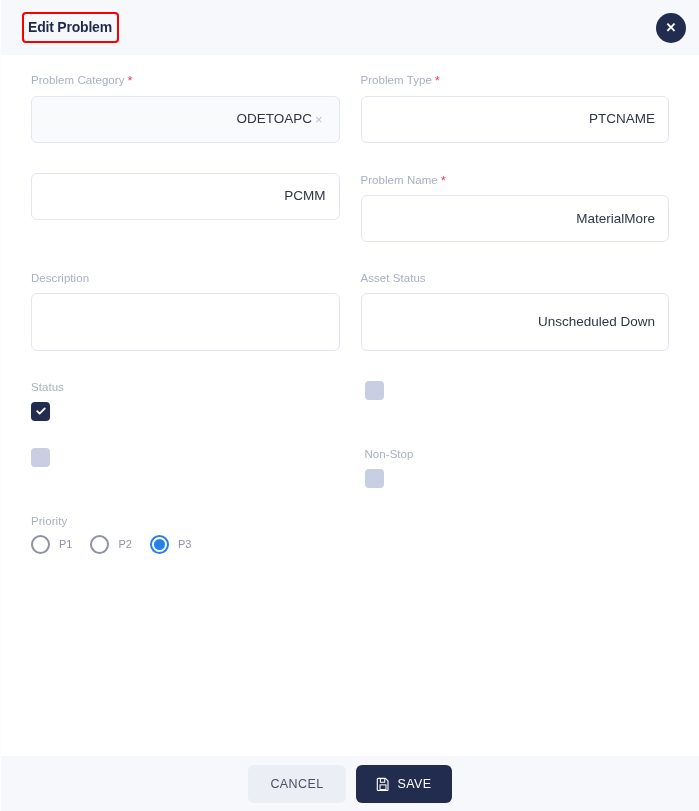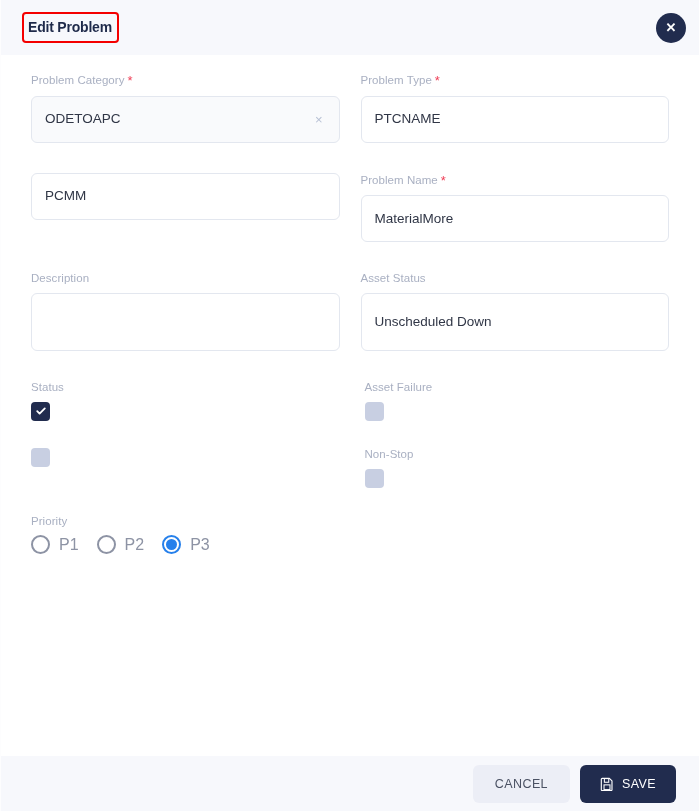--- a/index.html
+++ b/index.html
@@ -109,20 +109,21 @@
     height: 47px;
     border: 1px solid #e3e7ef;
     border-radius: 6px;
     background: #ffffff;
     display: flex;
     align-items: center;
     padding: 0 13px;
     font-size: 13.5px;
     color: #303646;
     position: relative;
+    text-align: right;
   }
   .input-box.tinted { background: #f9fafc; }
   .input-box .val { flex: 1; line-height: 1; }
   .clear-x {
     color: #b7c0d4;
     font-size: 13px;
     line-height: 1;
     cursor: pointer;
     padding: 2px 3px;
     user-select: none;
@@ -182,34 +183,34 @@
   }
   .radio .dot {
     width: 11px;
     height: 11px;
     border-radius: 50%;
     background: #2680eb;
     display: none;
   }
   .radio.on .dot { display: block; }
   .radio-label {
-    font-size: 16px;
+    font-size: 11px;
     color: #8d93a4;
     margin-left: 9px;
     line-height: 1;
   }
 
   
   .dialog-footer {
     height: 55px;
     min-height: 55px;
     background: #f7f8fc;
     display: flex;
     align-items: center;
-    justify-content: flex-end;
+    justify-content: center;
     gap: 10px;
     padding: 0 23px;
   }
   .btn {
     height: 38px;
     border-radius: 6px;
     border: none;
     font-size: 12.5px;
     letter-spacing: 0.4px;
     font-family: "Liberation Sans", sans-serif;
@@ -311,21 +312,20 @@
     <div class="check-grid">
       <div class="field">
         <label class="field-label">Status</label>
         <div class="chk checked">
           <svg width="12" height="12" viewBox="0 0 12 12">
             <path d="M2.2 6.2 L4.6 8.6 L9.8 3.4" fill="none" stroke="#ffffff" stroke-width="1.8" stroke-linecap="round" stroke-linejoin="round"></path>
           </svg>
         </div>
       </div>
       <div class="field">
-        <label class="field-label">Asset Failure</label>
         <div class="chk">
           
         </div>
       </div>
     </div>
 
     <div class="row-gap-sm"></div>
 
     <div class="check-grid">
       <div class="field">

